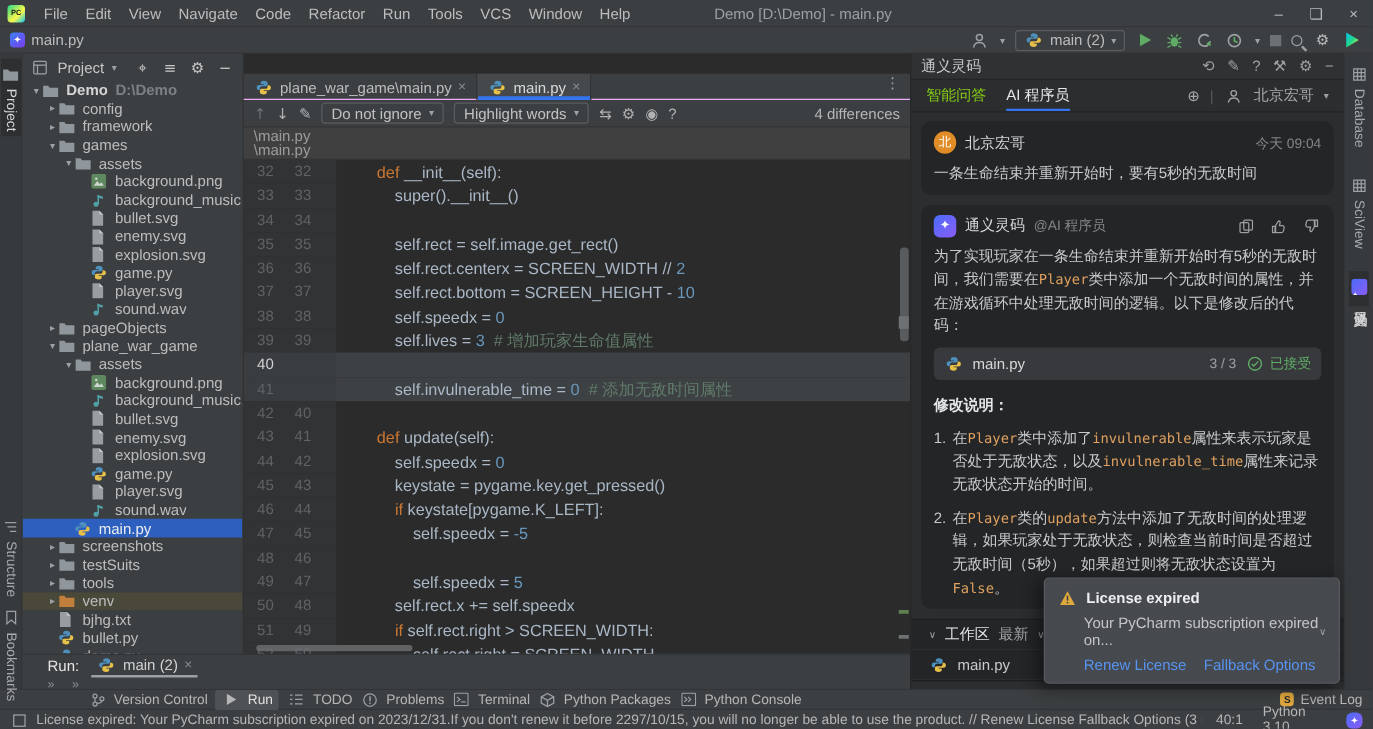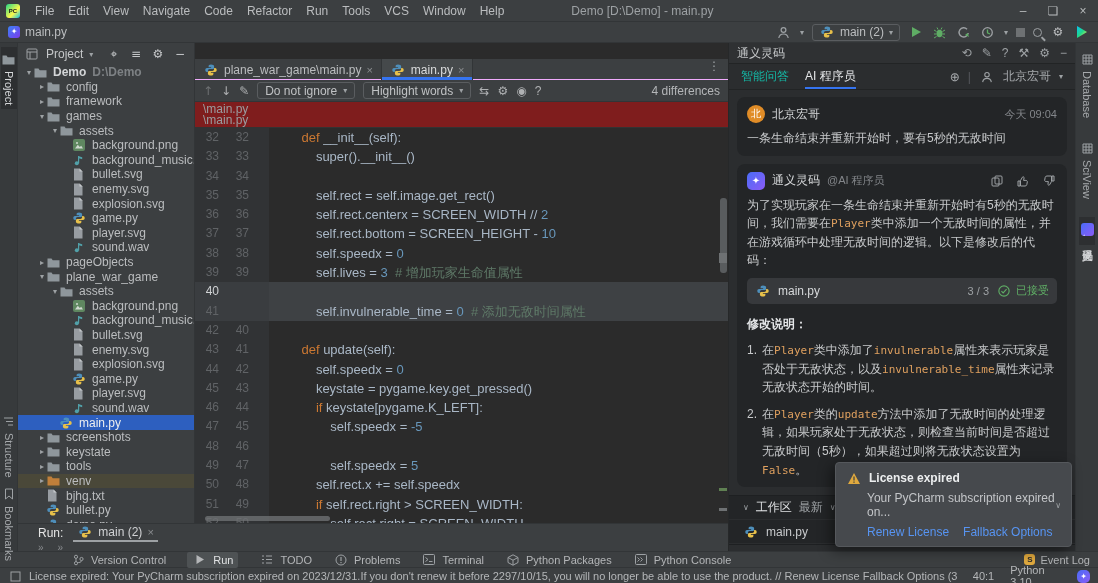--- a/index.html
+++ b/index.html
@@ -62,21 +62,21 @@
   .editor { flex:1; display:flex; flex-direction:column; background:#2b2b2b; min-width:0; }
   .etabs { height:21px; background:#3c3f41; display:flex; align-items:flex-start; border-bottom:1px solid #f0abfc;margin-top:16px; }
   .etab { height:21px; display:flex; align-items:center; gap:5px; padding:0 8px; color:#bbbdbf; border-right:1px solid #323537; }
   .etab.active { background:#45494b; color:#d8dadb; box-shadow:inset 0 -3px 0 #3574f0; }
   .etab .x { color:#8a8d90; font-size:11px; }
   .ekebab { margin-left:auto; color:#9da1a4; padding:0 8px; font-size:12px; }
   .difftools { height:22px; background:#3c3f41; border-bottom:1px solid #323537; display:flex; align-items:center; gap:8px; padding:0 8px; color:#afb1b3; }
   .dbtn { display:flex; align-items:center; gap:6px; border:1px solid #5a5d60; border-radius:3px; padding:1px 7px; height:17px; font-size:12px; color:#c0c2c4; }
   .difftools .dim { color:#6e7173; }
   .diffcount { margin-left:auto; color:#b4b6b8; }
-  .paths { background:#7f1d1d; padding:2px 8px 1px; border-bottom:1px solid #333; }
+  .paths { background:#404040; padding:2px 8px 1px; border-bottom:1px solid #333; }
   .paths div { color:#9a9da0; font-size:12px; line-height:11px; }
   .codewrap { flex:1; position:relative; overflow:hidden; }
   .crow { display:flex; height:19.3px; line-height:19.3px; font-family:"DejaVu Sans Mono", monospace; font-size:13px; white-space:pre; }
   .crow.hl { background:#3e4144; }
   .gut { width:74px; flex:none; background:#313335; display:flex; }
   .crow.hl .gut { background:#3a3d40; }
   .gn { width:30px; text-align:right; padding-right:6px; color:#606366; font-size:12px; }
   .gn.cur { color:#d0d2d4; }
   .ctext { padding-left:18px; color:#a9b7c6; }
   .tk-k { color:#cc7832; }
@@ -85,21 +85,21 @@
   .hscroll { position:absolute; left:10px; bottom:2px; width:125px; height:5px; border-radius:3px; background:#6e7173; opacity:.8; }
   .vtrack { position:absolute; right:1px; top:0; width:8px; height:100%; }
   .vthumb { position:absolute; right:0; width:7px; border-radius:3px; background:#595c5e; }
   .vmark { position:absolute; right:0; }
 
   
   .chat { width:347px; background:#2b2d2f; display:flex; flex-direction:column; border-left:1px solid #262829; position:relative; }
   .chat-head { height:21px; display:flex; align-items:center; padding:0 8px; gap:8px; background:#2f3133; border-bottom:1px solid #222425; color:#c5c7c9; }
   .chat-head .hicons { margin-left:auto; display:flex; gap:10px; color:#9da1a4; font-family:"DejaVu Sans", sans-serif; font-size:12px; }
   .chat-tabs { height:26px; display:flex; align-items:center; padding:0 12px; gap:16px; border-bottom:1px solid #222425; }
-  .ctab { color:#14b8a6; padding:4px 0; }
+  .ctab { color:#84cc16; padding:4px 0; }
   .ctab.active { color:#e4e6e8; box-shadow:inset 0 -2px 0 #3574f0; }
   .ctab-right { margin-left:auto; display:flex; align-items:center; gap:8px; color:#a7aaad; }
   .chat-scroll { flex:1; overflow:hidden; padding:7px 8px 0; display:flex; flex-direction:column; gap:8px; }
   .bubble { background:#232527; border-radius:8px; padding:8px 10px; }
   .msg-head { display:flex; align-items:center; gap:7px; margin-bottom:6px; }
   .avatar-user { width:18px; height:18px; border-radius:50%; background:#e08c27; color:#fff; font-size:10px; display:flex; align-items:center; justify-content:center; flex:none; }
   .avatar-ai { width:18px; height:18px; border-radius:5px; background:linear-gradient(135deg,#4a6cf7,#8b5cf6); color:#fff; font-size:10px; display:flex; align-items:center; justify-content:center; flex:none; font-family:"DejaVu Sans", sans-serif; }
   .mname { color:#d6d8da; font-size:12px; }
   .mtime { margin-left:auto; color:#83868a; font-size:11px; }
   .mention { color:#83868a; font-size:11px; }
@@ -120,21 +120,21 @@
   
   .notif { position:absolute; right:26px; bottom:36px; width:237px; background:#46494d; border:1px solid #55585c; border-radius:4px; box-shadow:-4px 4px 14px rgba(0,0,0,.45); padding:7px 10px; z-index:60; }
   .notif .nrow1 { display:flex; align-items:center; gap:7px; }
   .notif .ntitle { color:#eceeef; font-weight:bold; font-size:12px; }
   .notif .nbody { display:flex; align-items:center; margin:5px 0 6px 21px; color:#c3c5c8; font-size:12px; }
   .notif .nbody .chev { margin-left:auto; }
   .notif .nlinks { margin-left:21px; display:flex; gap:14px; }
   .nlink { color:#5794f2; font-size:12px; }
 
   
-  .twbar { height:16px; background:#3c3f41; border-top:1px solid #323537; display:flex; align-items:center; gap:21px; padding:0 8px 0 70px; font-size:11px; color:#b4b6b8; }
+  .twbar { height:16px; background:#3c3f41; border-top:1px solid #323537; display:flex; align-items:center; gap:6px; padding:0 8px 0 70px; font-size:11px; color:#b4b6b8; }
   .twitem { display:flex; align-items:center; gap:5px; }
   .twitem.active { background:#4e5254; padding:0 5px; border-radius:2px; color:#e0e2e3; }
   .eventlog { margin-left:auto; display:flex; align-items:center; gap:5px; }
   .elog-badge { width:11px; height:11px; border-radius:3px; background:#e0a93e; color:#2b2b2b; font-size:8px; font-weight:bold; display:flex; align-items:center; justify-content:center; }
   .statusbar { height:17px; background:#3c3f41; border-top:1px solid #323537; display:flex; align-items:center; gap:6px; padding:0 8px; font-size:11px; color:#b4b6b8; }
   .statusbar .grow { flex:1; }
   .sb-right { display:flex; gap:16px; align-items:center; }
   .tw-icon { font-family:"DejaVu Sans", sans-serif; }
 </style>
 </head>
@@ -537,21 +537,21 @@
                 </span>
                 <span class="tlabel">screenshots</span>
               </div>
               <div class="trow" style="padding-left: 19px;">
                 <span class="tchev">▸</span>
                 <span class="ticon">
                   <svg width="13" height="11">
                     <path d="M.5 1.5h4l1.2 1.7h6.8v7.3H.5z" fill="#8f979c"></path>
                   </svg>
                 </span>
-                <span class="tlabel">keystate</span>
+                <span class="tlabel">testSuits</span>
               </div>
               <div class="trow" style="padding-left: 19px;">
                 <span class="tchev">▸</span>
                 <span class="ticon">
                   <svg width="13" height="11">
                     <path d="M.5 1.5h4l1.2 1.7h6.8v7.3H.5z" fill="#8f979c"></path>
                   </svg>
                 </span>
                 <span class="tlabel">tools</span>
               </div>

